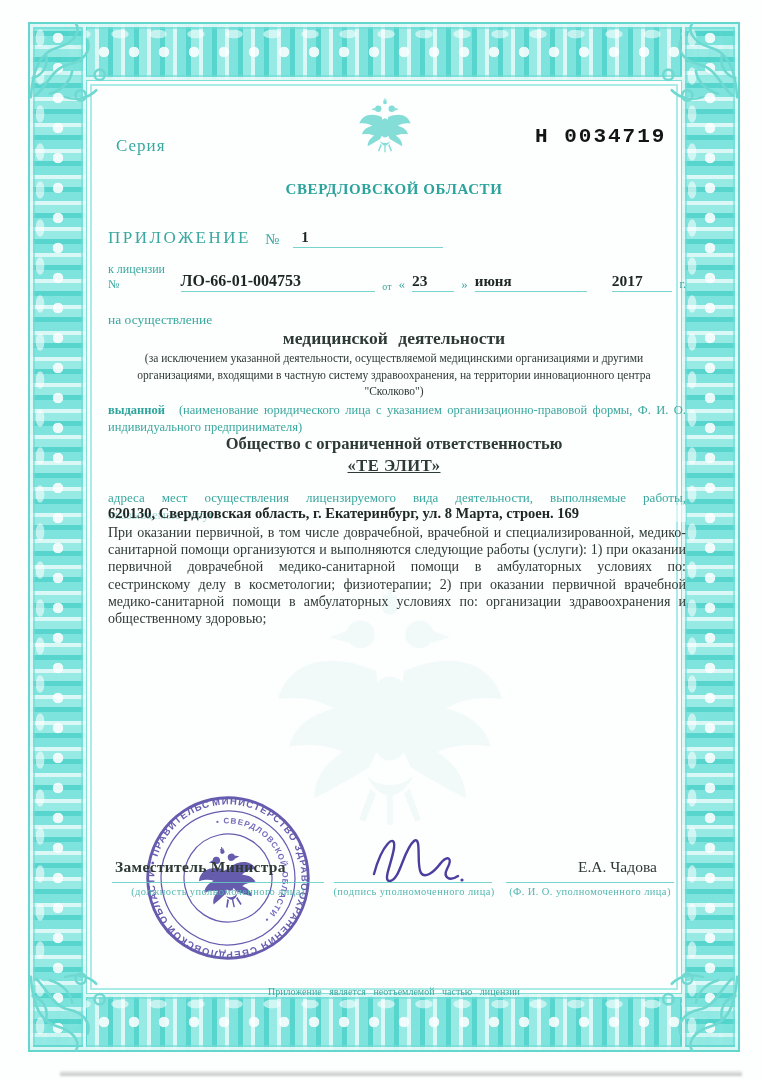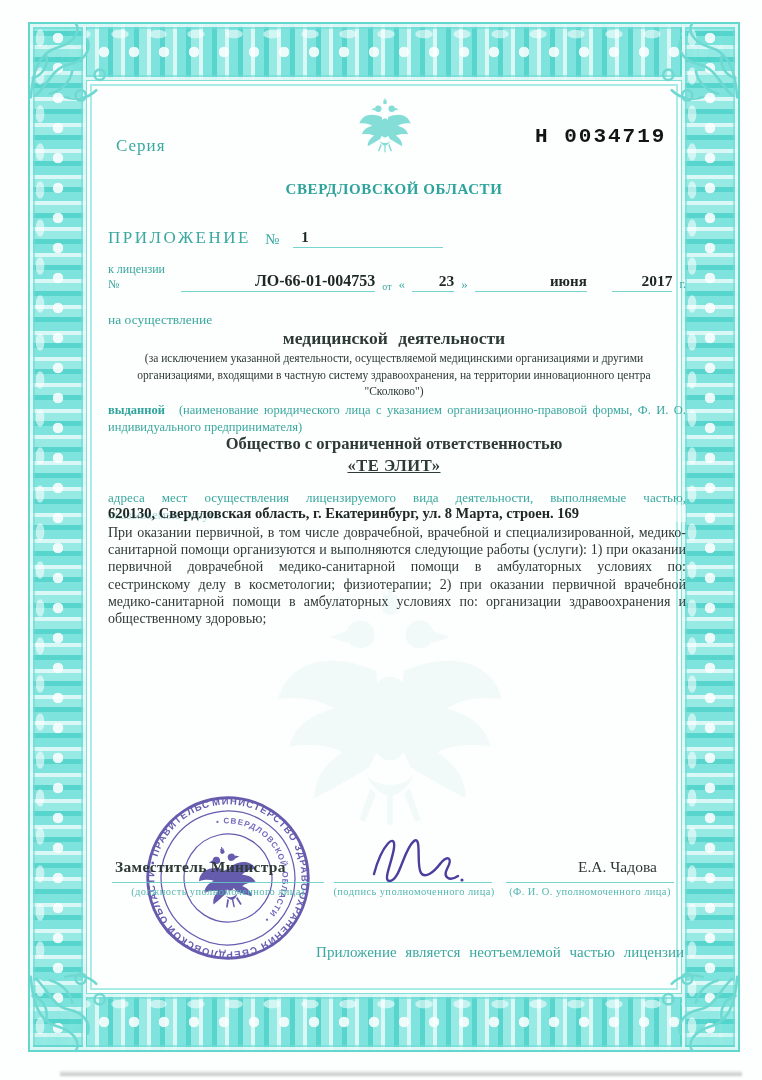--- a/index.html
+++ b/index.html
@@ -39,21 +39,21 @@
   .c-tr{top:-6px;right:-6px;transform:scaleX(-1);}
   .c-bl{bottom:-6px;left:-6px;transform:scaleY(-1);}
   .c-br{bottom:-6px;right:-6px;transform:scale(-1,-1);}
   
   .abs{position:absolute;}
   .teal{color:#3aa89f;}
   .teal-bold{color:#2ca49b;font-weight:bold;}
   .dark{color:#2e3a35;}
   .val{color:#1d2723;font-weight:bold;}
   .caption{font-size:10.5px;color:#55b7b0;letter-spacing:.4px;}
-  .fill{display:inline-block;border-bottom:1.5px solid rgba(96,204,197,.85);text-align:right;}
+  .fill{display:inline-block;border-bottom:1.5px solid rgba(96,204,197,.85);text-align:left;}
   .row{display:flex;align-items:flex-end;}
   .center{text-align:center;}
   .justify{text-align:justify;}
   .jl{text-align:justify;text-align-last:justify;}
   .watermark{opacity:.05;color:#2fb3aa;}
   .eagle-teal{color:#84ded7;}
   .stamp-wrap{transform:rotate(-12deg);opacity:.93;}
   .stamp-text{font-family:"Liberation Sans","DejaVu Sans",sans-serif;font-weight:bold;}
   .sig-svg path{stroke:#4a3f9e;stroke-width:2.4;fill:none;stroke-linecap:round;}
 </style>
@@ -148,21 +148,21 @@
 
   <div class="abs teal" style="left:108px;top:312px;font-size:13.5px;">на осуществление</div>
   <div class="abs dark center" style="left:104px;top:328px;width:580px;font-size:17.5px;font-weight:bold;word-spacing:6px;">медицинской деятельности</div>
   <div class="abs dark center" style="left:124px;top:350px;width:540px;font-size:11.5px;line-height:16.5px;">(за исключением указанной деятельности, осуществляемой медицинскими организациями и другими организациями, входящими в частную систему здравоохранения, на территории инновационного центра "Сколково")</div>
 
   <div class="abs justify" style="left:108px;top:402px;width:578px;font-size:12.5px;line-height:17px;"><b class="teal-bold" style="margin-right:14px;font-family:Liberation Serif, serif;">выданной</b><span class="teal">(наименование юридического лица с указанием организационно-правовой формы,  Ф. И. О. индивидуального предпринимателя)</span></div>
 
   <div class="abs dark center" style="left:104px;top:434px;width:580px;font-size:16.5px;font-weight:bold;">Общество с ограниченной ответственностью</div>
   <div class="abs dark center" style="left:104px;top:456px;width:580px;font-size:16.5px;font-weight:bold;letter-spacing:.5px;text-decoration:underline;">«ТЕ ЭЛИТ»</div>
 
-  <div class="abs teal jl" style="left:108px;top:490px;width:578px;font-size:13px;">адреса мест осуществления лицензируемого вида деятельности,  выполняемые частью,</div>
+  <div class="abs teal jl" style="left:108px;top:490px;width:578px;font-size:13px;">адреса мест осуществления лицензируемого вида деятельности,  выполняемые работы,</div>
   <div class="abs teal" style="left:108px;top:507px;font-size:13px;">оказываемые услуги</div>
   <div class="abs val" style="left:108px;top:505px;width:578px;font-size:14.5px;background:rgba(253,254,254,.55);">620130, Свердловская область, г. Екатеринбург, ул. 8 Марта, строен. 169</div>
 
   <div class="abs dark justify" style="left:108px;top:524px;width:578px;font-size:14px;line-height:17.2px;">При оказании первичной, в том числе доврачебной, врачебной и специализированной, медико-санитарной помощи организуются и выполняются следующие работы (услуги): 1) при оказании первичной доврачебной медико-санитарной помощи в амбулаторных условиях по: сестринскому делу в косметологии; физиотерапии; 2) при оказании первичной врачебной медико-санитарной помощи в амбулаторных условиях по: организации здравоохранения и общественному здоровью;</div>
 
   <div class="abs stamp-wrap" style="left:142px;top:792px;width:172px;height:172px;">
     <svg viewBox="0 0 180 180" style="width:100%;height:100%;">
       <g fill="none" stroke="#5a50a9">
         <circle cx="90" cy="90" r="84" stroke-width="3"></circle>
         <circle cx="90" cy="90" r="70" stroke-width="1.3"></circle>
@@ -193,15 +193,15 @@
     <path d="M82 36 C90 26 95 30 89 41 C85 49 91 54 100 48"></path>
     <circle cx="104" cy="52" r="1.6" fill="#4a3f9e" stroke="none"></circle>
   </svg>
   <div class="abs" style="left:334px;top:882px;width:158px;border-bottom:1.5px solid rgba(96,204,197,.85);"></div>
   <div class="abs caption center" style="left:326px;top:886px;width:176px;">(подпись уполномоченного лица)</div>
 
   <div class="abs dark" style="left:578px;top:858px;font-size:15.5px;">Е.А. Чадова</div>
   <div class="abs" style="left:506px;top:882px;width:168px;border-bottom:1.5px solid rgba(96,204,197,.85);"></div>
   <div class="abs caption center" style="left:502px;top:886px;width:176px;">(Ф. И. О.  уполномоченного лица)</div>
 
-  <div class="abs teal center" style="left:104px;top:944px;width:580px;font-size:15px;word-spacing:5px;text-align:right;">Приложение является неотъемлемой частью лицензии</div>
+  <div class="abs teal center" style="left:104px;top:986px;width:580px;font-size:10px;word-spacing:5px;">Приложение является неотъемлемой частью лицензии</div>
 
 </div>
 
 </body></html>

